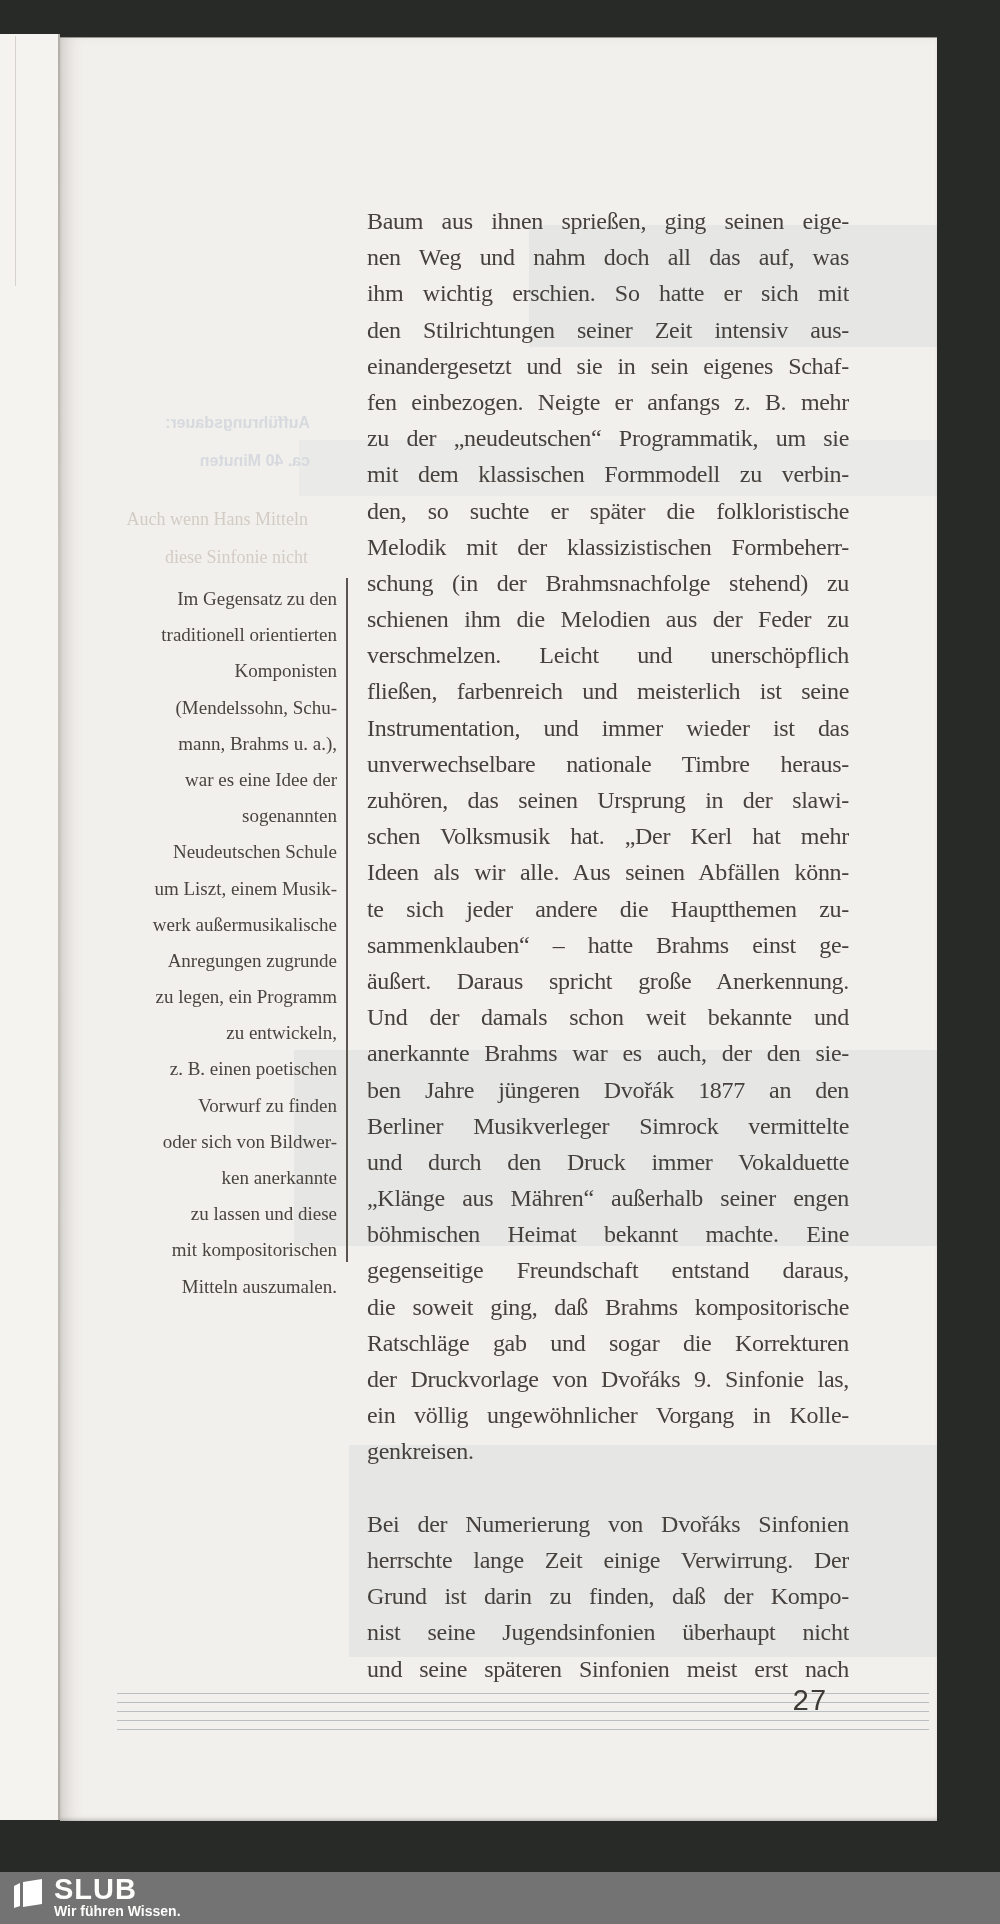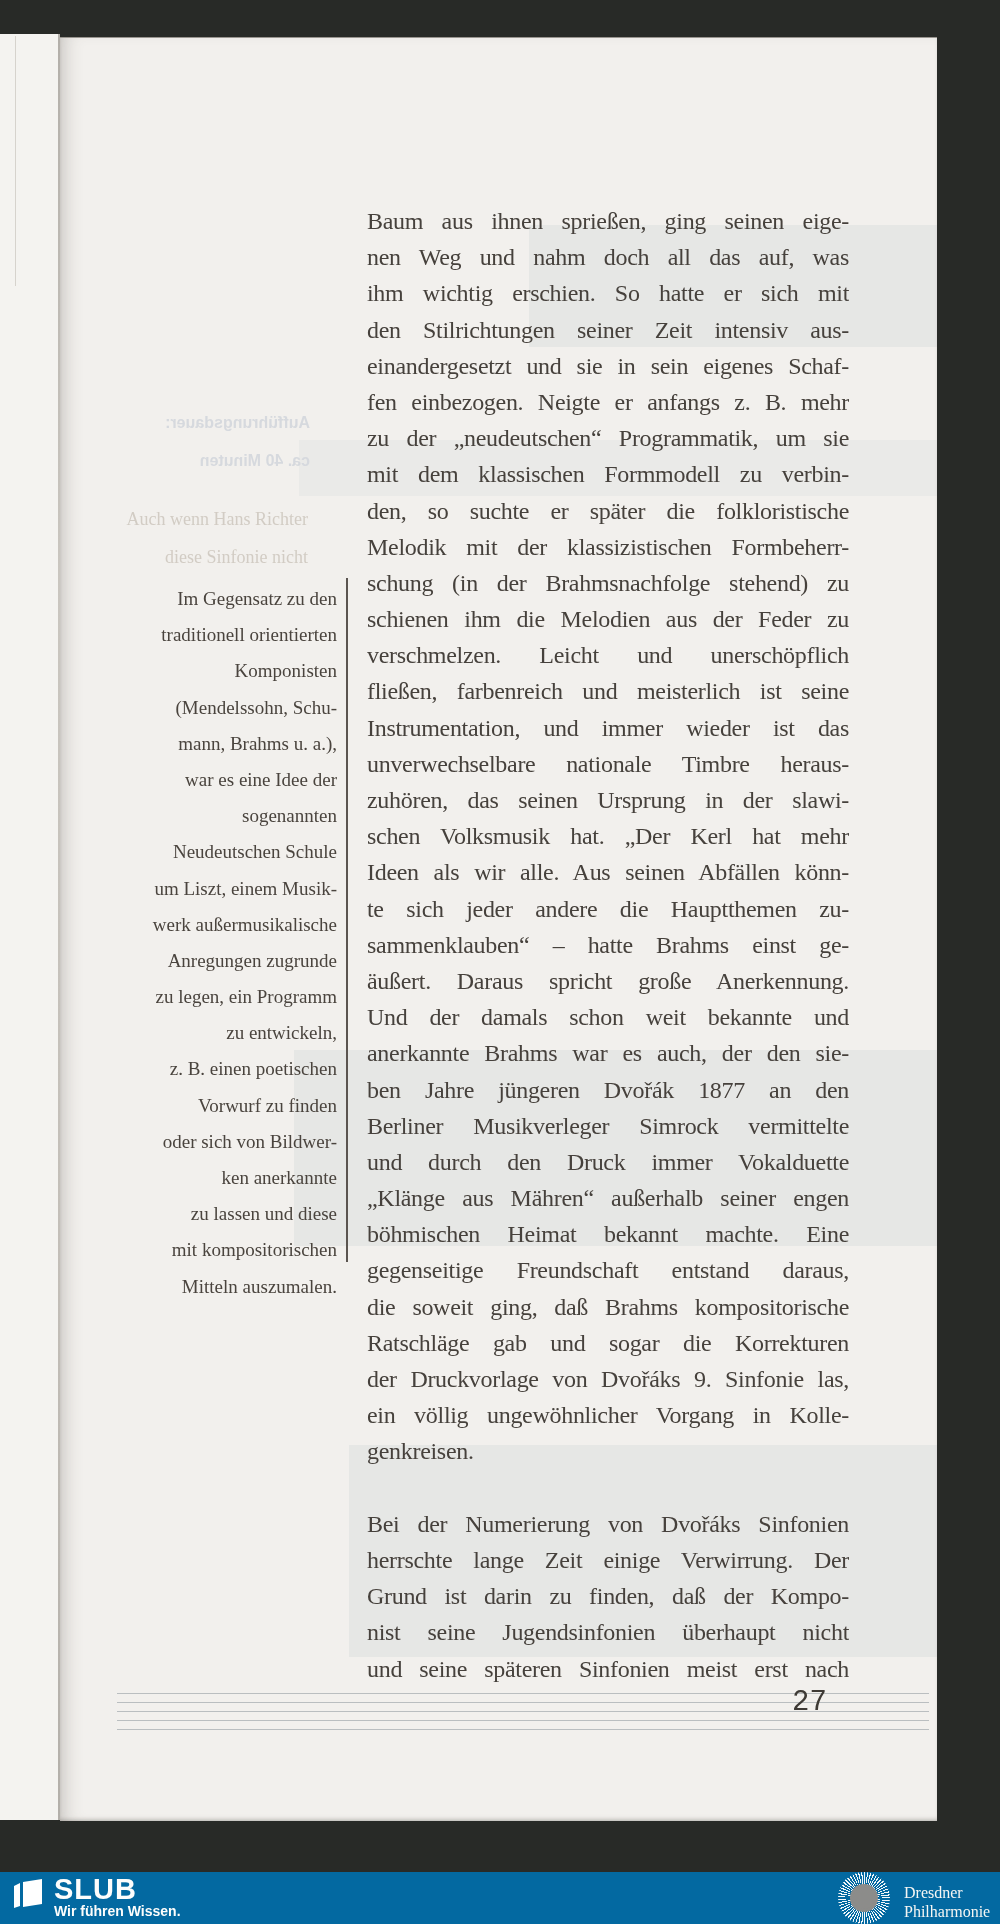--- a/index.html
+++ b/index.html
@@ -76,21 +76,21 @@
     position:absolute;left:57px;width:812px;height:1px;
     background:#babec0;
   }
   .page-number{
     position:absolute;left:732px;top:1648px;width:64px;
     text-align:left;font-size:29px;color:#3e3a35;z-index:2;font-family:Liberation Mono, monospace;
   }
   
   .footer-bar{
     position:absolute;left:0;top:1872px;width:1000px;height:52px;
-    background:#0369a1;
+    background:#737373;
   }
   .slub-brand{position:absolute;left:12px;top:2px;display:flex;}
   .book-icon{margin-top:3px;}
   .slub-text{margin-left:8px;color:#fdfdfc;font-family:"Liberation Sans", sans-serif;}
   .slub-name{font-size:29px;font-weight:bold;letter-spacing:1px;line-height:30px;}
   .slub-tagline{font-size:14px;font-weight:bold;line-height:15px;}
   .phil-brand{position:absolute;left:838px;top:0;display:flex;}
   .sunburst{
     position:relative;width:52px;height:52px;border-radius:50%;
     background:repeating-conic-gradient(rgba(255,255,255,.95) 0deg 2.6deg, rgba(255,255,255,0) 2.6deg 6.8deg);
@@ -116,21 +116,21 @@
   <div class="shade shade-1"></div>
   <div class="shade shade-2"></div>
   <div class="shade shade-3"></div>
   <div class="shade shade-4"></div>
 
   <div class="ghost ghost-mirror">
       <div class="ghost-line">Aufführungsdauer:</div>
       <div class="ghost-line">ca. 40 Minuten</div>
     </div>
   <div class="ghost ghost-plain">
-      <div class="ghost-line">Auch wenn Hans Richter</div>
+      <div class="ghost-line">Auch wenn Hans Mitteln</div>
       <div class="ghost-line">diese Sinfonie nicht</div>
     </div>
 
   <div class="sidebar">
       <div class="side-line">Im Gegensatz zu den</div>
       <div class="side-line">traditionell orientierten</div>
       <div class="side-line">Komponisten</div>
       <div class="side-line">(Mendelssohn, Schu-</div>
       <div class="side-line">mann, Brahms u. a.),</div>
       <div class="side-line">war es eine Idee der</div>
@@ -209,22 +209,13 @@
   <div class="slub-brand">
     <svg class="book-icon" width="34" height="34" viewBox="0 0 34 34">
       <polygon points="2,9 8,6 8,29 2,31" fill="#ffffff"></polygon>
       <polygon points="11,5 30,2 30,27 11,30" fill="#ffffff"></polygon>
     </svg>
     <div class="slub-text">
       <div class="slub-name">SLUB</div>
       <div class="slub-tagline">Wir führen Wissen.</div>
     </div>
   </div>
-  <div class="phil-brand">
-    <div class="sunburst">
-      <div class="sunburst-hole"></div>
-    </div>
-    <div class="phil-text">
-      <div>Dresdner</div>
-      <div>Philharmonie</div>
-    </div>
-  </div>
 </div>
 
 </body></html>

